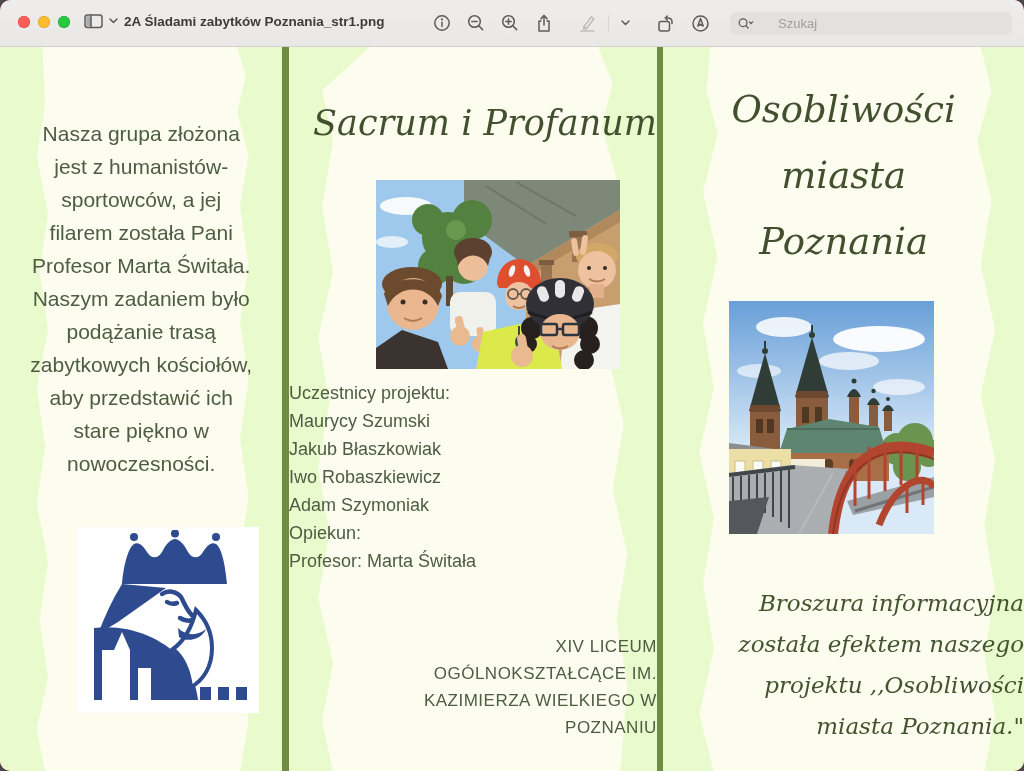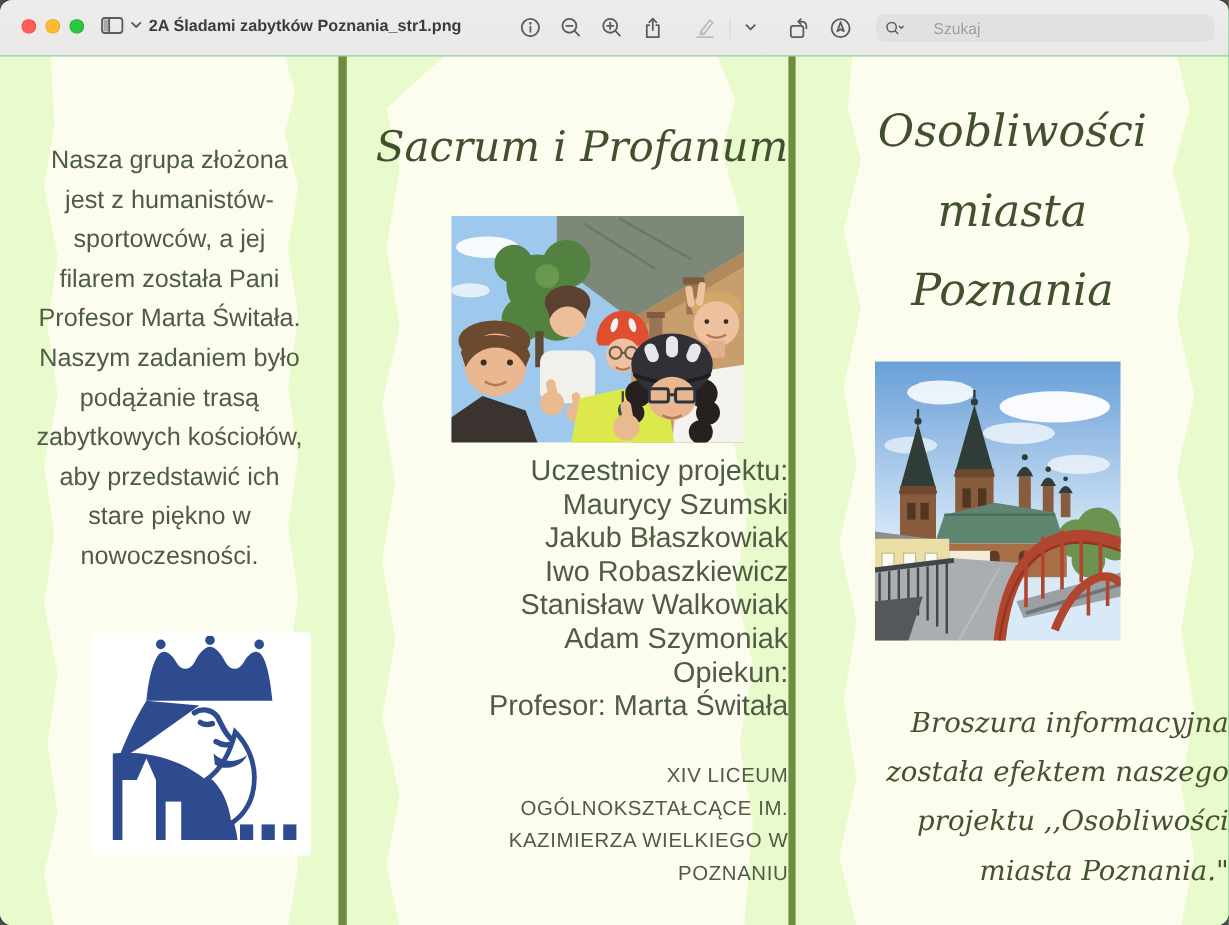--- a/index.html
+++ b/index.html
@@ -1,17 +1,17 @@
 <!DOCTYPE html>
 <html><head>
 <meta charset="utf-8">
 <style>
   html,body{margin:0;padding:0;}
   body{width:1024px;height:771px;background:#4d4d4f;font-family:"Liberation Sans",sans-serif;overflow:hidden;}
-  .window{position:absolute;inset:0;border-radius:10px;overflow:hidden;background:#22c55e;box-shadow:0 0 0 1px rgba(0,0,0,.25);}
+  .window{position:absolute;inset:0;border-radius:10px;overflow:hidden;background:#be185d;box-shadow:0 0 0 1px rgba(0,0,0,.25);}
   
   .titlebar{position:relative;height:46px;background:linear-gradient(#efedec,#eae8e7);border-bottom:1px solid #d3d1cf;}
   .traffic{position:absolute;left:18px;top:16px;display:flex;gap:8px;}
   .tl{width:12px;height:12px;border-radius:50%;display:inline-block;}
   .tl.red{background:#ff5f57;box-shadow:inset 0 0 0 .5px #e0443e;}
   .tl.yellow{background:#febc2e;box-shadow:inset 0 0 0 .5px #d69e24;}
   .tl.green{background:#28c840;box-shadow:inset 0 0 0 .5px #1ea432;}
   .sidebar-toggle{position:absolute;left:82px;top:11px;display:flex;align-items:center;gap:5px;border:none;background:none;padding:2px;cursor:default;}
   .win-title{position:absolute;left:124px;top:14px;font-size:13.5px;font-weight:700;color:#3c3c3c;white-space:nowrap;}
   .toolbar{position:absolute;right:12px;top:0;height:46px;display:flex;align-items:center;}
@@ -34,21 +34,21 @@
   .paper.b-left{clip-path:polygon(15% 0,84% 0,87% 4%,84% 9%,88% 15%,85% 22%,88% 30%,85% 38%,88% 46%,85% 54%,88% 62%,85% 70%,88% 78%,85% 86%,88% 93%,85% 100%,16% 100%,13% 94%,17% 87%,14% 79%,17% 71%,13% 63%,16% 55%,13% 47%,17% 39%,14% 31%,17% 23%,13% 15%,16% 8%);}
   .paper.b-mid{clip-path:polygon(22% 0,84% 0,88% 5%,85% 11%,89% 18%,86% 26%,90% 34%,87% 43%,91% 52%,88% 61%,92% 70%,89% 79%,92% 88%,90% 100%,12% 100%,9% 93%,12% 85%,8% 76%,11% 67%,8% 58%,11% 49%,8% 40%,12% 31%,9% 22%,12% 13%,9% 6%);}
   .paper.b-right{clip-path:polygon(13% 0,88% 0,91% 6%,87% 13%,91% 21%,88% 30%,92% 39%,88% 48%,92% 57%,89% 66%,92% 75%,89% 84%,92% 92%,89% 100%,14% 100%,10% 92%,14% 83%,11% 74%,14% 65%,10% 56%,14% 47%,11% 38%,15% 29%,11% 20%,15% 12%,12% 6%);}
   .body-text{position:absolute;top:70px;left:50%;transform:translateX(-50%);width:250px;text-align:center;font-size:21px;line-height:33px;color:#4e5c44;}
   .logo-box{position:absolute;left:77px;top:480px;width:182px;height:186px;background:#ffffff;display:flex;align-items:center;justify-content:center;}
   .mid-title{position:absolute;top:56px;width:100%;text-align:right;font-family:"DejaVu Serif",serif;font-style:italic;font-weight:500;font-size:35px;color:#42502f;margin:0;}
   .photo{position:absolute;overflow:hidden;}
   .photo svg{display:block;}
   .ph-mid{left:87px;top:133px;width:244px;height:189px;}
   .ph-right{left:66px;top:254px;width:205px;height:233px;}
-  .credits{position:absolute;top:332px;width:100%;text-align:right;font-size:24px;line-height:28px;color:#4e5c44;}
+  .credits{position:absolute;top:332px;width:100%;text-align:left;font-size:18px;line-height:28px;color:#4e5c44;}
   .school{position:absolute;top:586px;width:100%;text-align:right;font-size:17px;line-height:27px;letter-spacing:.5px;color:#4e5c44;}
   .right-title{position:absolute;top:30px;width:100%;text-align:center;font-family:"DejaVu Serif",serif;font-style:italic;font-weight:500;font-size:37px;line-height:66px;color:#42502f;margin:0;}
   .caption{position:absolute;top:536px;width:100%;text-align:right;font-family:"DejaVu Serif",serif;font-style:italic;font-size:23px;line-height:41px;color:#44532f;}
 </style>
 </head>
 <body>
 
 <div class="window">
 
   <header class="titlebar">
@@ -280,21 +280,20 @@
           <rect x="196" y="58" width="6" height="18" rx="3" fill="#eec29e" transform="rotate(-8 199 67)"></rect>
           <rect x="205" y="55" width="6" height="20" rx="3" fill="#eec29e" transform="rotate(8 208 65)"></rect>
         </svg>
       </div>
 
       <div class="credits">
         <div>Uczestnicy projektu:</div>
         <div>Maurycy Szumski</div>
         <div>Jakub Błaszkowiak</div>
         <div>Iwo Robaszkiewicz</div>
-        <div>Stanisław Walkowiak</div>
         <div>Adam Szymoniak</div>
         <div>Opiekun:</div>
         <div>Profesor: Marta Świtała</div>
       </div>
 
       <div class="school">
         <div>XIV LICEUM</div>
         <div>OGÓLNOKSZTAŁCĄCE IM.</div>
         <div>KAZIMIERZA WIELKIEGO W</div>
         <div>POZNANIU</div>

